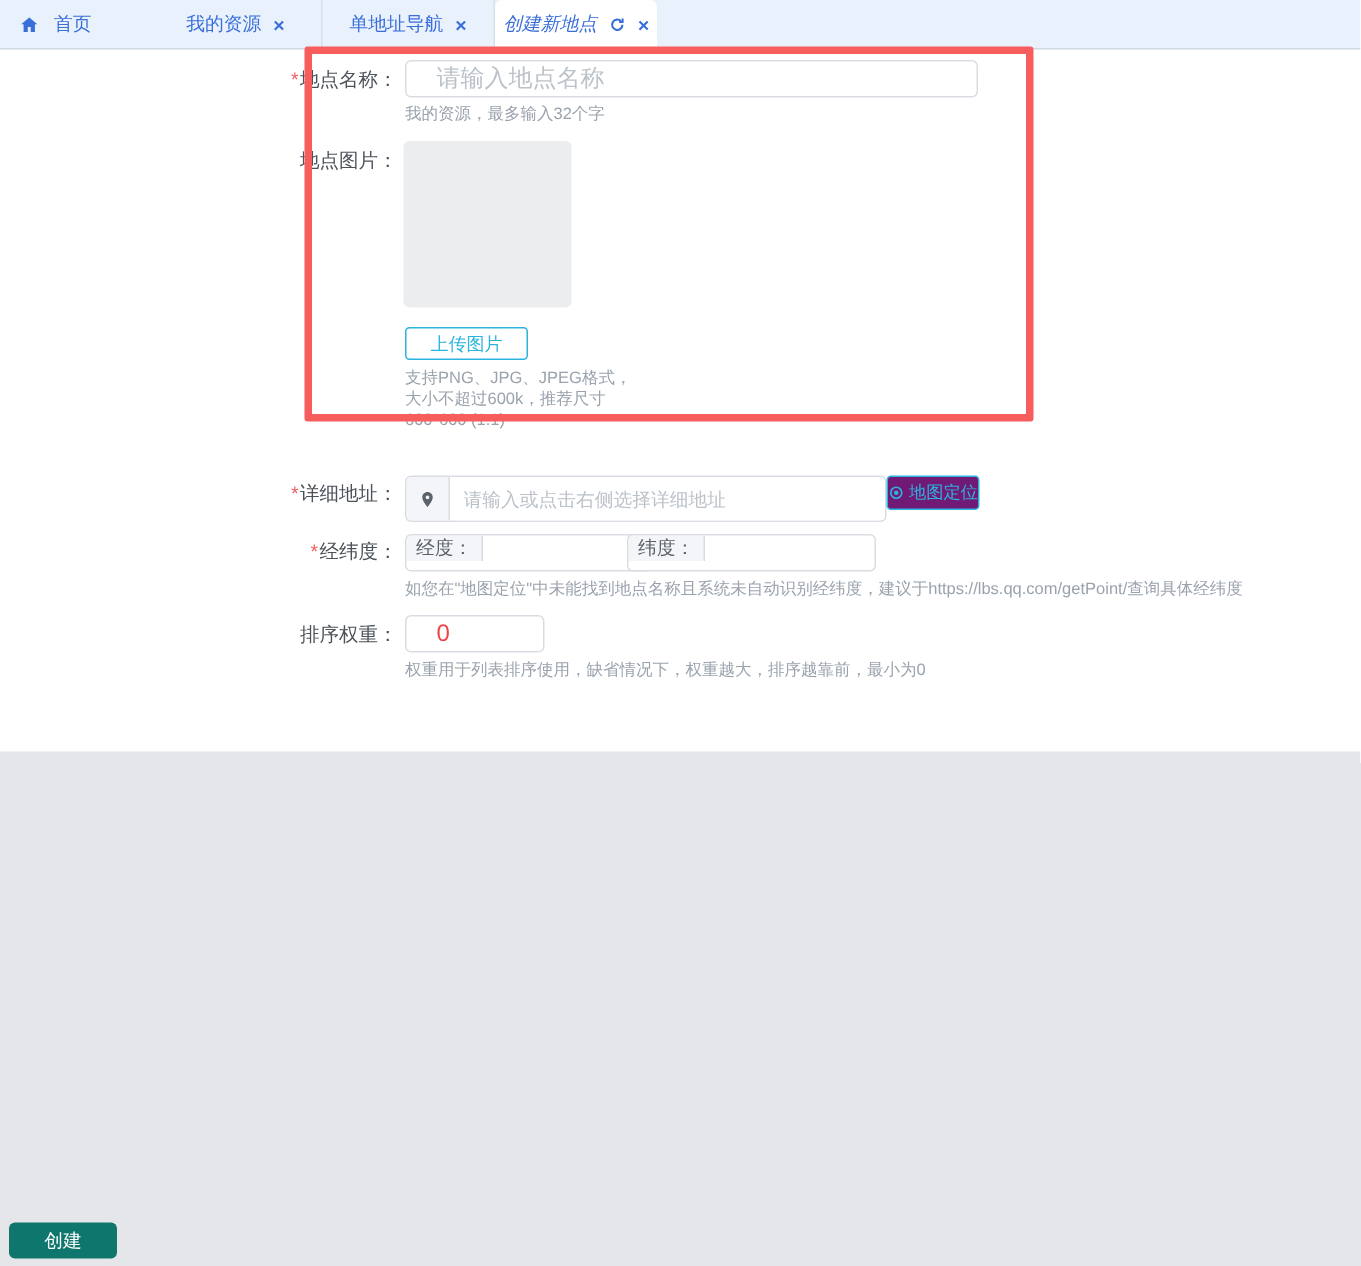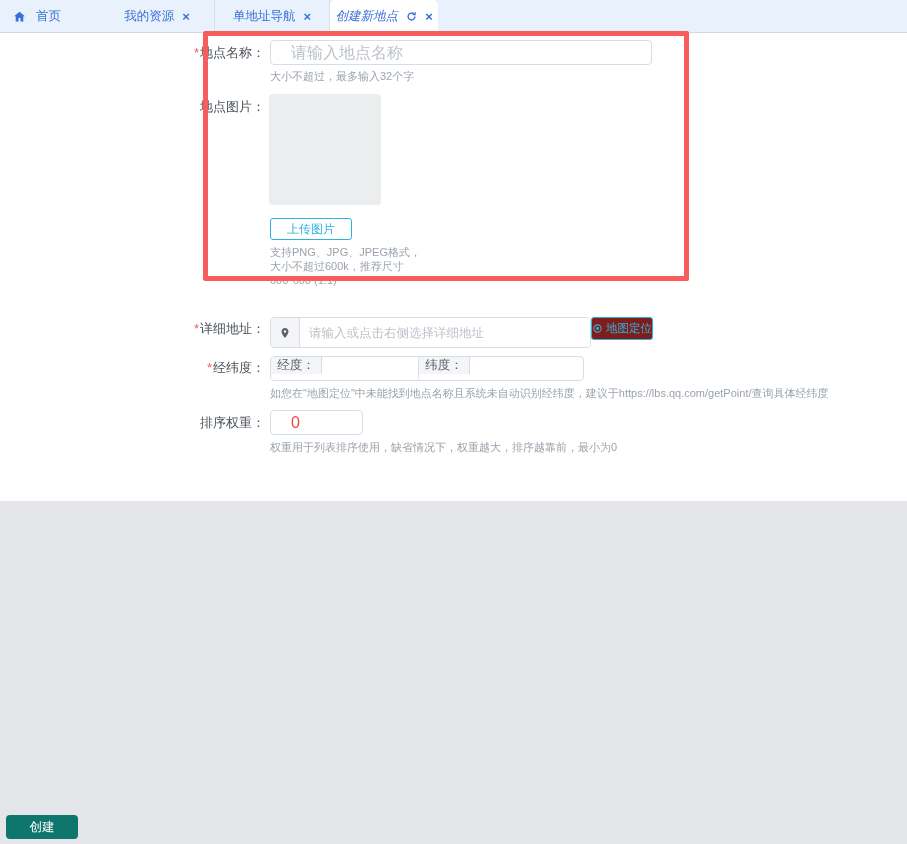--- a/index.html
+++ b/index.html
@@ -84,21 +84,21 @@
   }
   .addr-prefix {
     width:29px; background:#f3f5f8; border-right:1px solid #d9dde3;
     display:flex; align-items:center; justify-content:center;
   }
   .addr-group input {
     flex:1; border:none; font-size:12.5px; color:#5a6066; padding:0 9px;
   }
   .map-btn {
     position:absolute; left:591px; top:317px; width:62px; height:23px;
-    background:#7f1d1d; border:1px solid #2bb4de; border-radius:3px;
+    background:#701a75; border:1px solid #2bb4de; border-radius:3px;
     color:#2bb4de; font-size:11.5px; cursor:pointer;
     display:inline-flex; align-items:center; justify-content:center; gap:3px;
   }
 
   .coord-group {
     position:absolute; top:356px; height:25px; width:166px;
     border:1px solid #d9dde3; border-radius:4px; background:#fff;
     display:flex; align-items:stretch; overflow:hidden;flex-direction:column;
   }
   .coord-lng { left:270px; }
@@ -162,21 +162,21 @@
 </div>
 
 <div class="highlight-rect"></div>
 
 <div class="form">
 
   <div class="row-label" style="top:42px">
     <span class="req">*</span><span>地点名称：</span>
   </div>
   <input class="txt-input input-name" type="text" placeholder="请输入地点名称" style="">
-  <div class="hint hint-name">大小不超过，最多输入32个字</div>
+  <div class="hint hint-name">我的资源，最多输入32个字</div>
 
   <div class="row-label" style="top:96px">
     <span>地点图片：</span>
   </div>
   <div class="image-box"></div>
   <button class="upload-btn">上传图片</button>
   <div class="hint hint-upload">
     <div>支持PNG、JPG、JPEG格式，</div>
     <div>大小不超过600k，推荐尺寸</div>
     <div>600*600 (1:1)</div>

